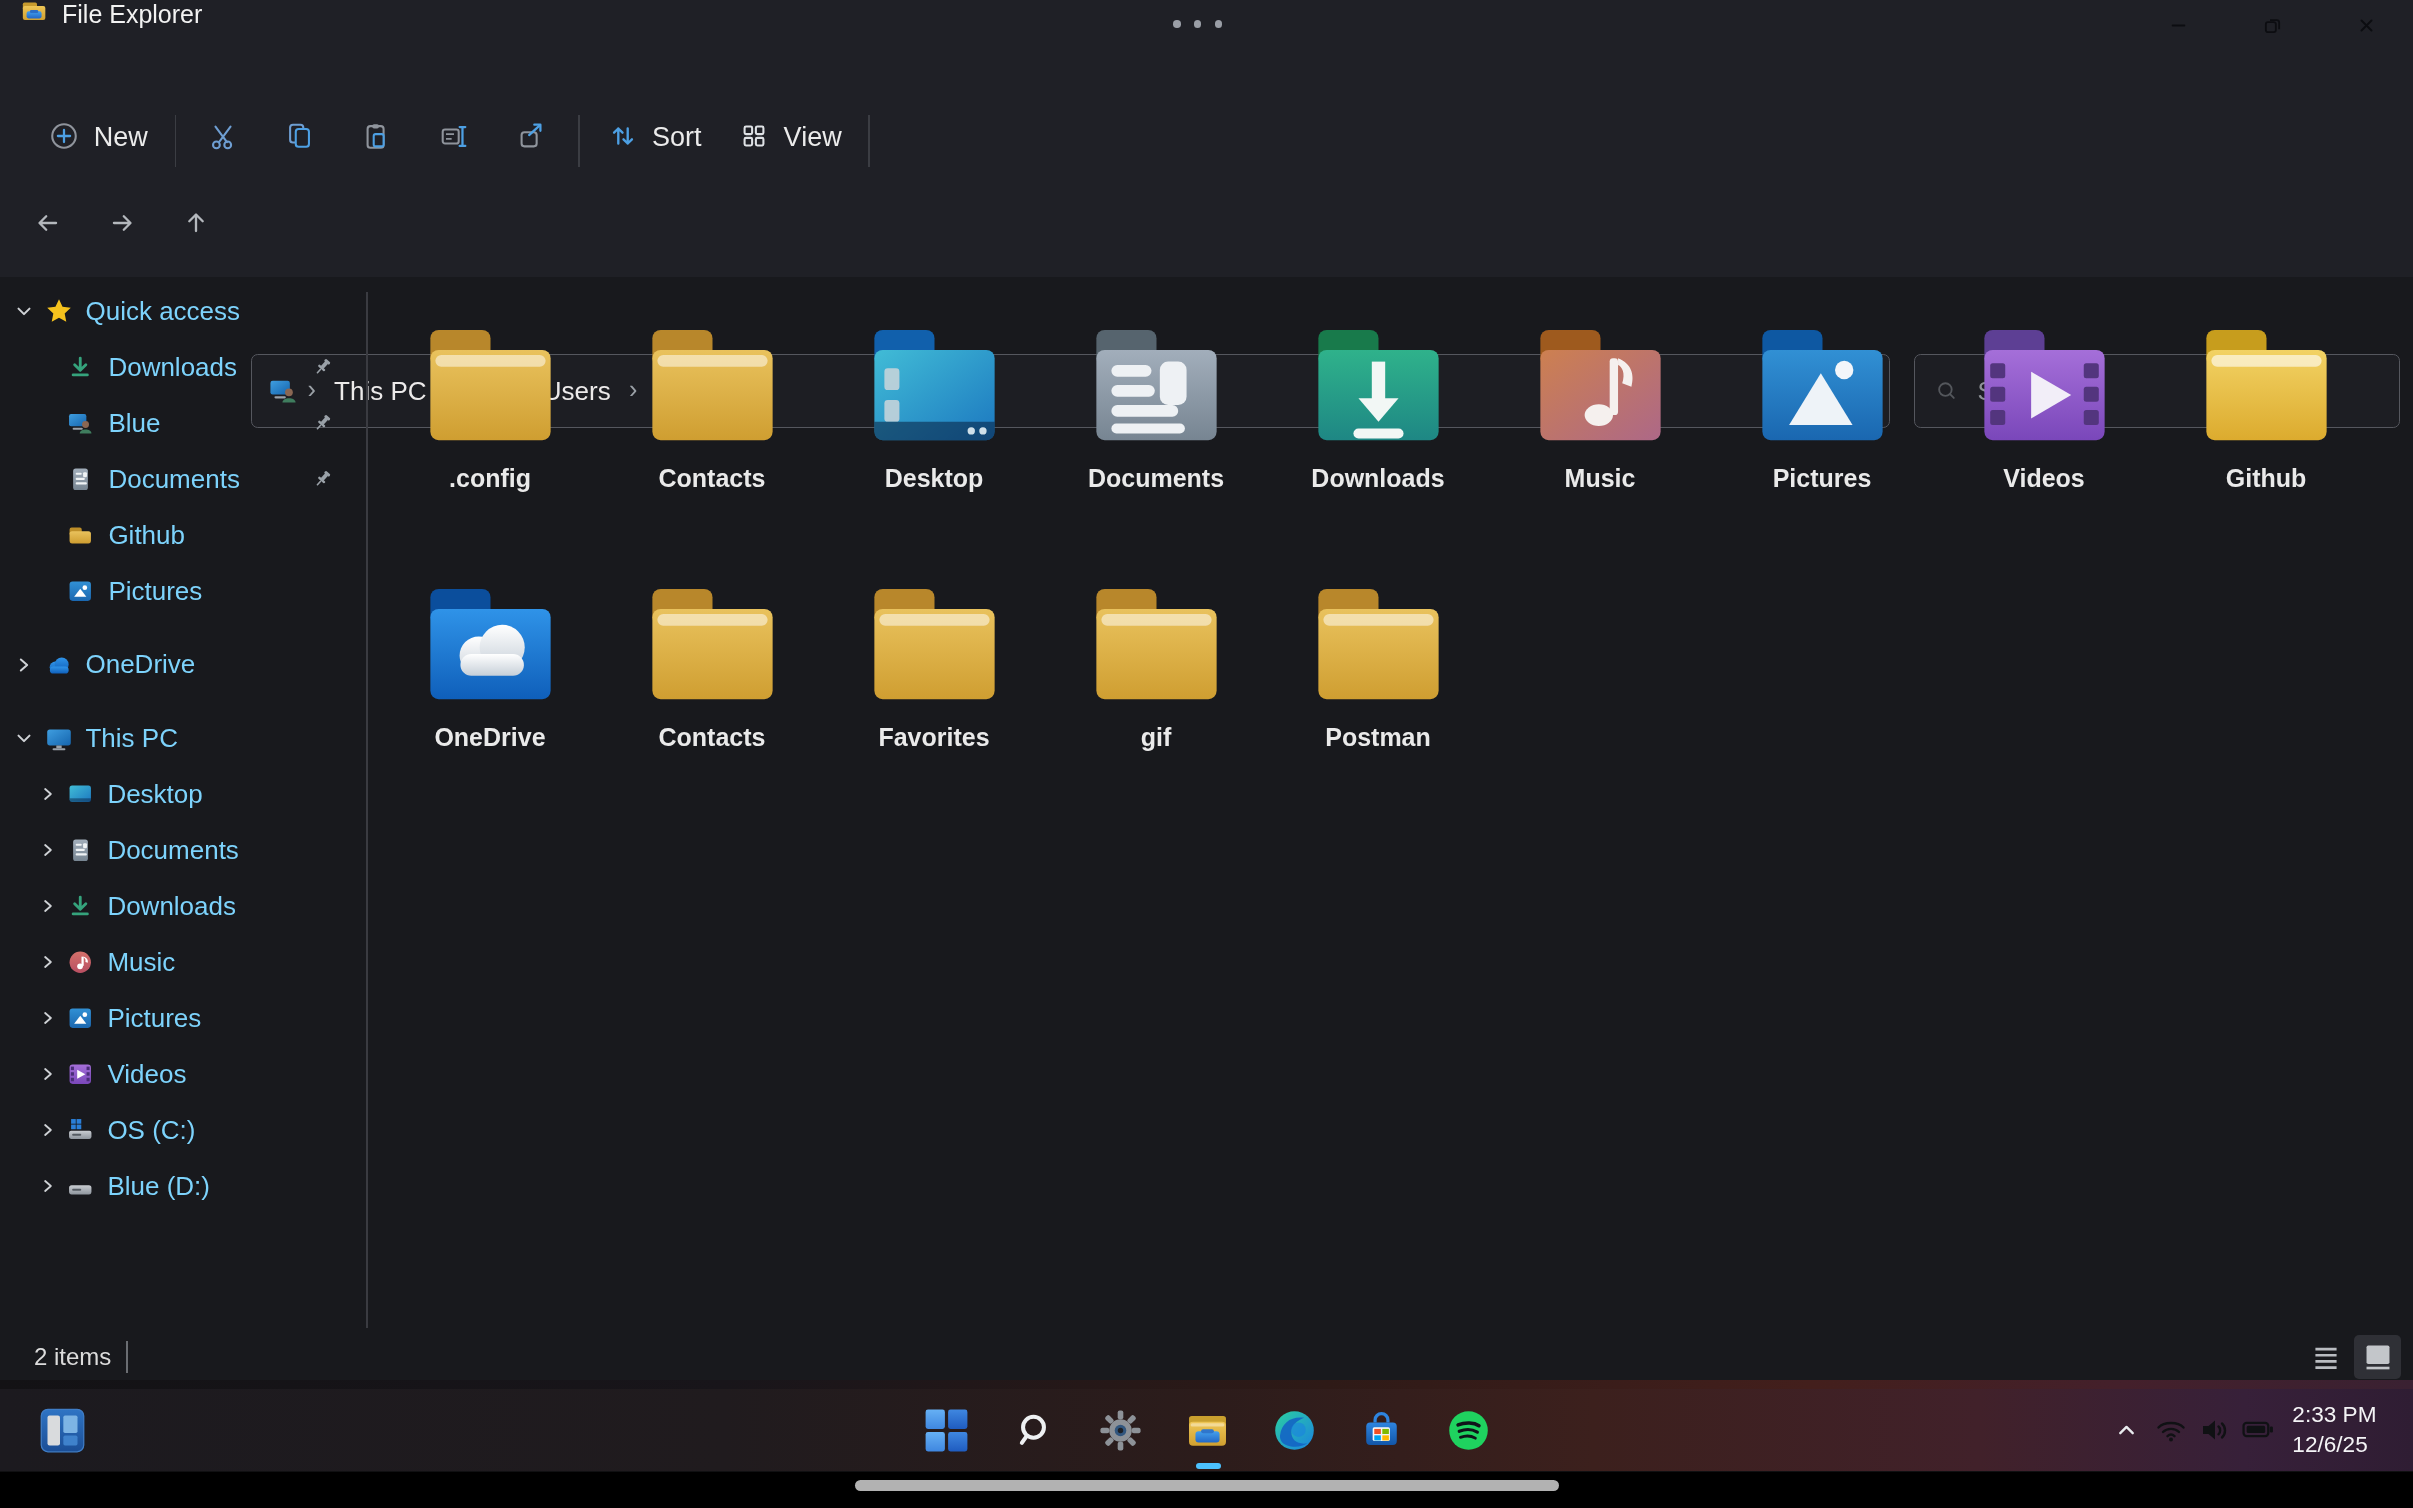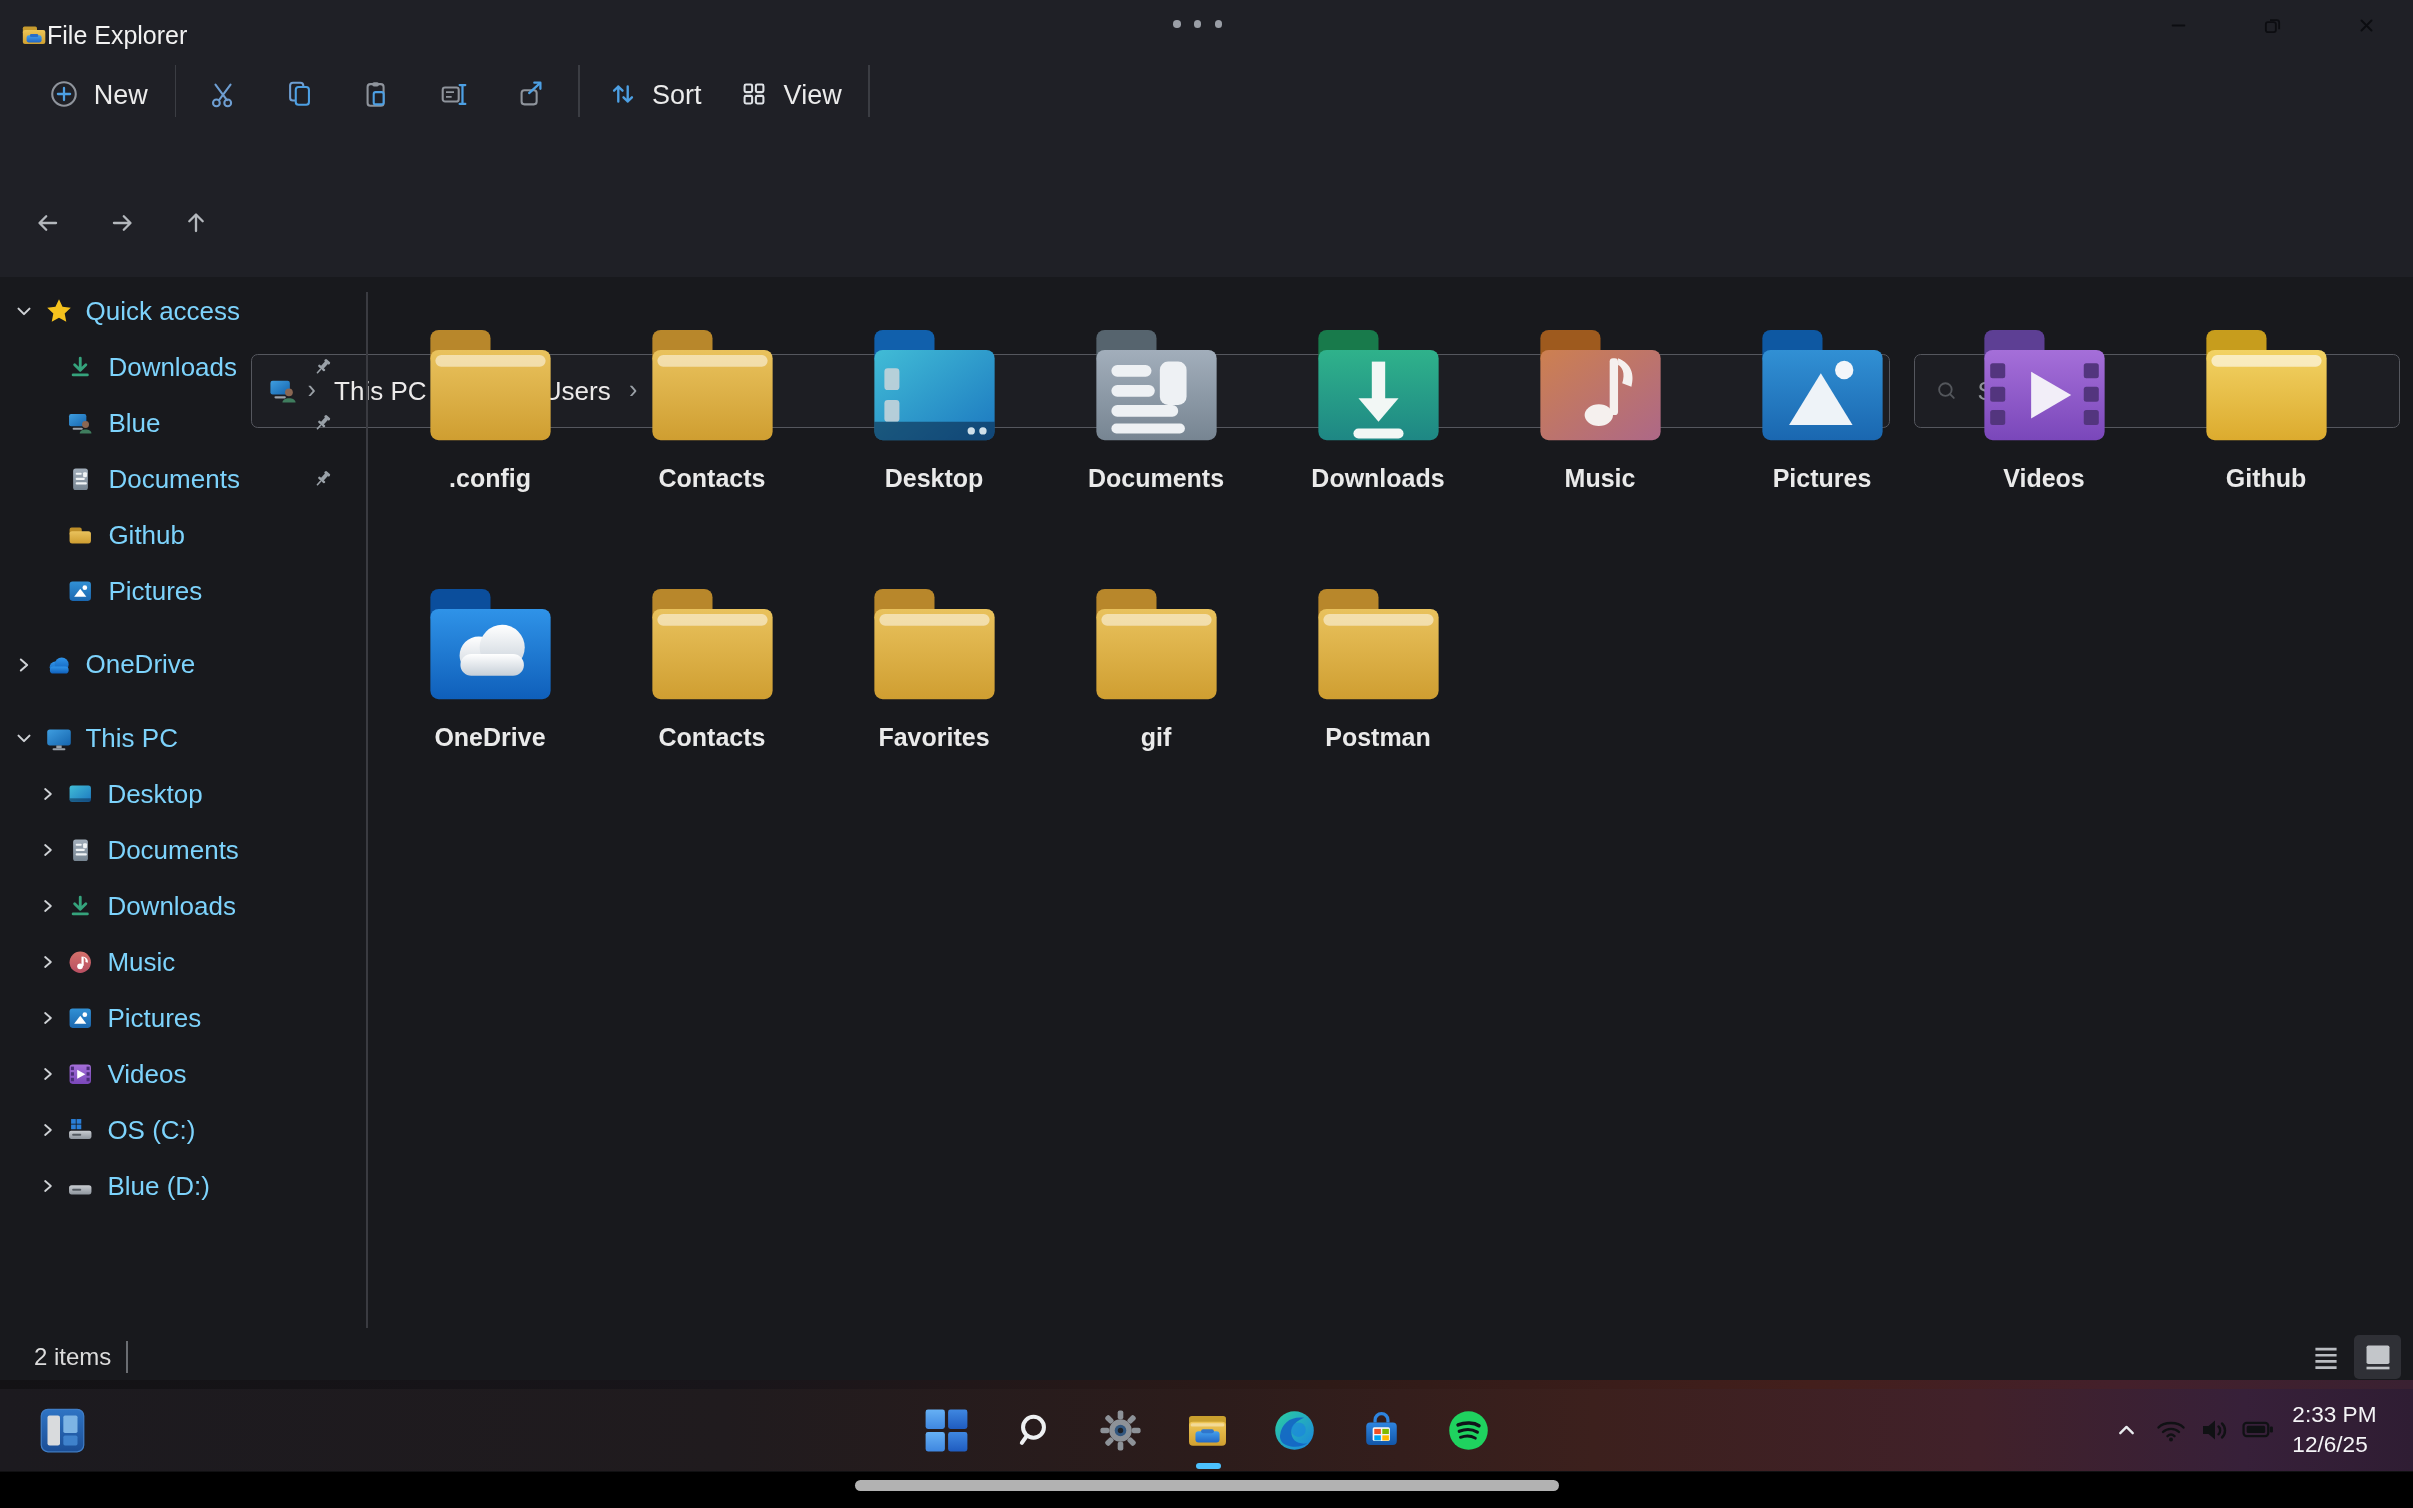--- a/index.html
+++ b/index.html
@@ -7,29 +7,29 @@
   .screen{position:relative;width:2413px;height:1508px;overflow:hidden;
           font-family:"Liberation Sans","DejaVu Sans",sans-serif;color:#e8e8e8;
           background:#101012;cursor:default;-webkit-font-smoothing:antialiased;}
 
   
   .window{position:absolute;left:0;top:0;width:2413px;height:1380px;background:#18191d;}
   .chrome{position:absolute;left:0;top:0;width:100%;height:277px;background:#1f2026;}
 
   
   .titlebar{position:absolute;left:0;top:0;width:100%;height:50px;}
-  .tab{position:absolute;left:22px;top:0;height:50px;display:flex;align-items:flex-end;gap:0;}
+  .tab{position:absolute;left:22px;top:0;height:50px;display:flex;align-items:flex-start;gap:15px;}
   .tab-title{font-size:25px;color:#f2f2f2;}
   .title-dots{position:absolute;left:1173px;top:20px;display:flex;gap:13.4px;}
   .title-dots i{width:7.5px;height:7.5px;border-radius:50%;background:#9a9ea6;display:block;}
   .win-controls{position:absolute;right:0;top:0;height:50px;display:flex;}
   .win-btn{width:94px;height:50px;display:flex;align-items:center;justify-content:center;}
 
   
-  .toolbar{position:absolute;left:0;top:65px;width:100%;height:102px;display:flex;align-items:flex-start;}
+  .toolbar{position:absolute;left:0;top:65px;width:100%;height:102px;display:flex;align-items:flex-end;}
   .tb-btn{display:flex;align-items:center;gap:13.4px;padding:0 18.4px;height:60px;border-radius:6.7px;}
   .tb-label{font-size:27px;color:#ebebeb;}
   .tb-icon-btn{width:77px;height:60px;display:flex;align-items:center;justify-content:center;border-radius:6.7px;}
   .tb-sep{width:1.7px;height:52px;background:#3b3d43;margin:0 8.4px;}
 
   
   .navrow{position:absolute;left:0;top:168px;width:100%;height:109px;}
   .nav-btn{position:absolute;top:30px;width:55px;height:49px;display:flex;align-items:center;justify-content:center;border-radius:6.7px;}
   .crumb-bar{position:absolute;left:251px;top:186px;width:1639px;height:74px;background:#1d1e23;
              border:1.7px solid #55575e;border-radius:6.7px;display:flex;align-items:center;padding:0 15px;gap:3.4px;}

